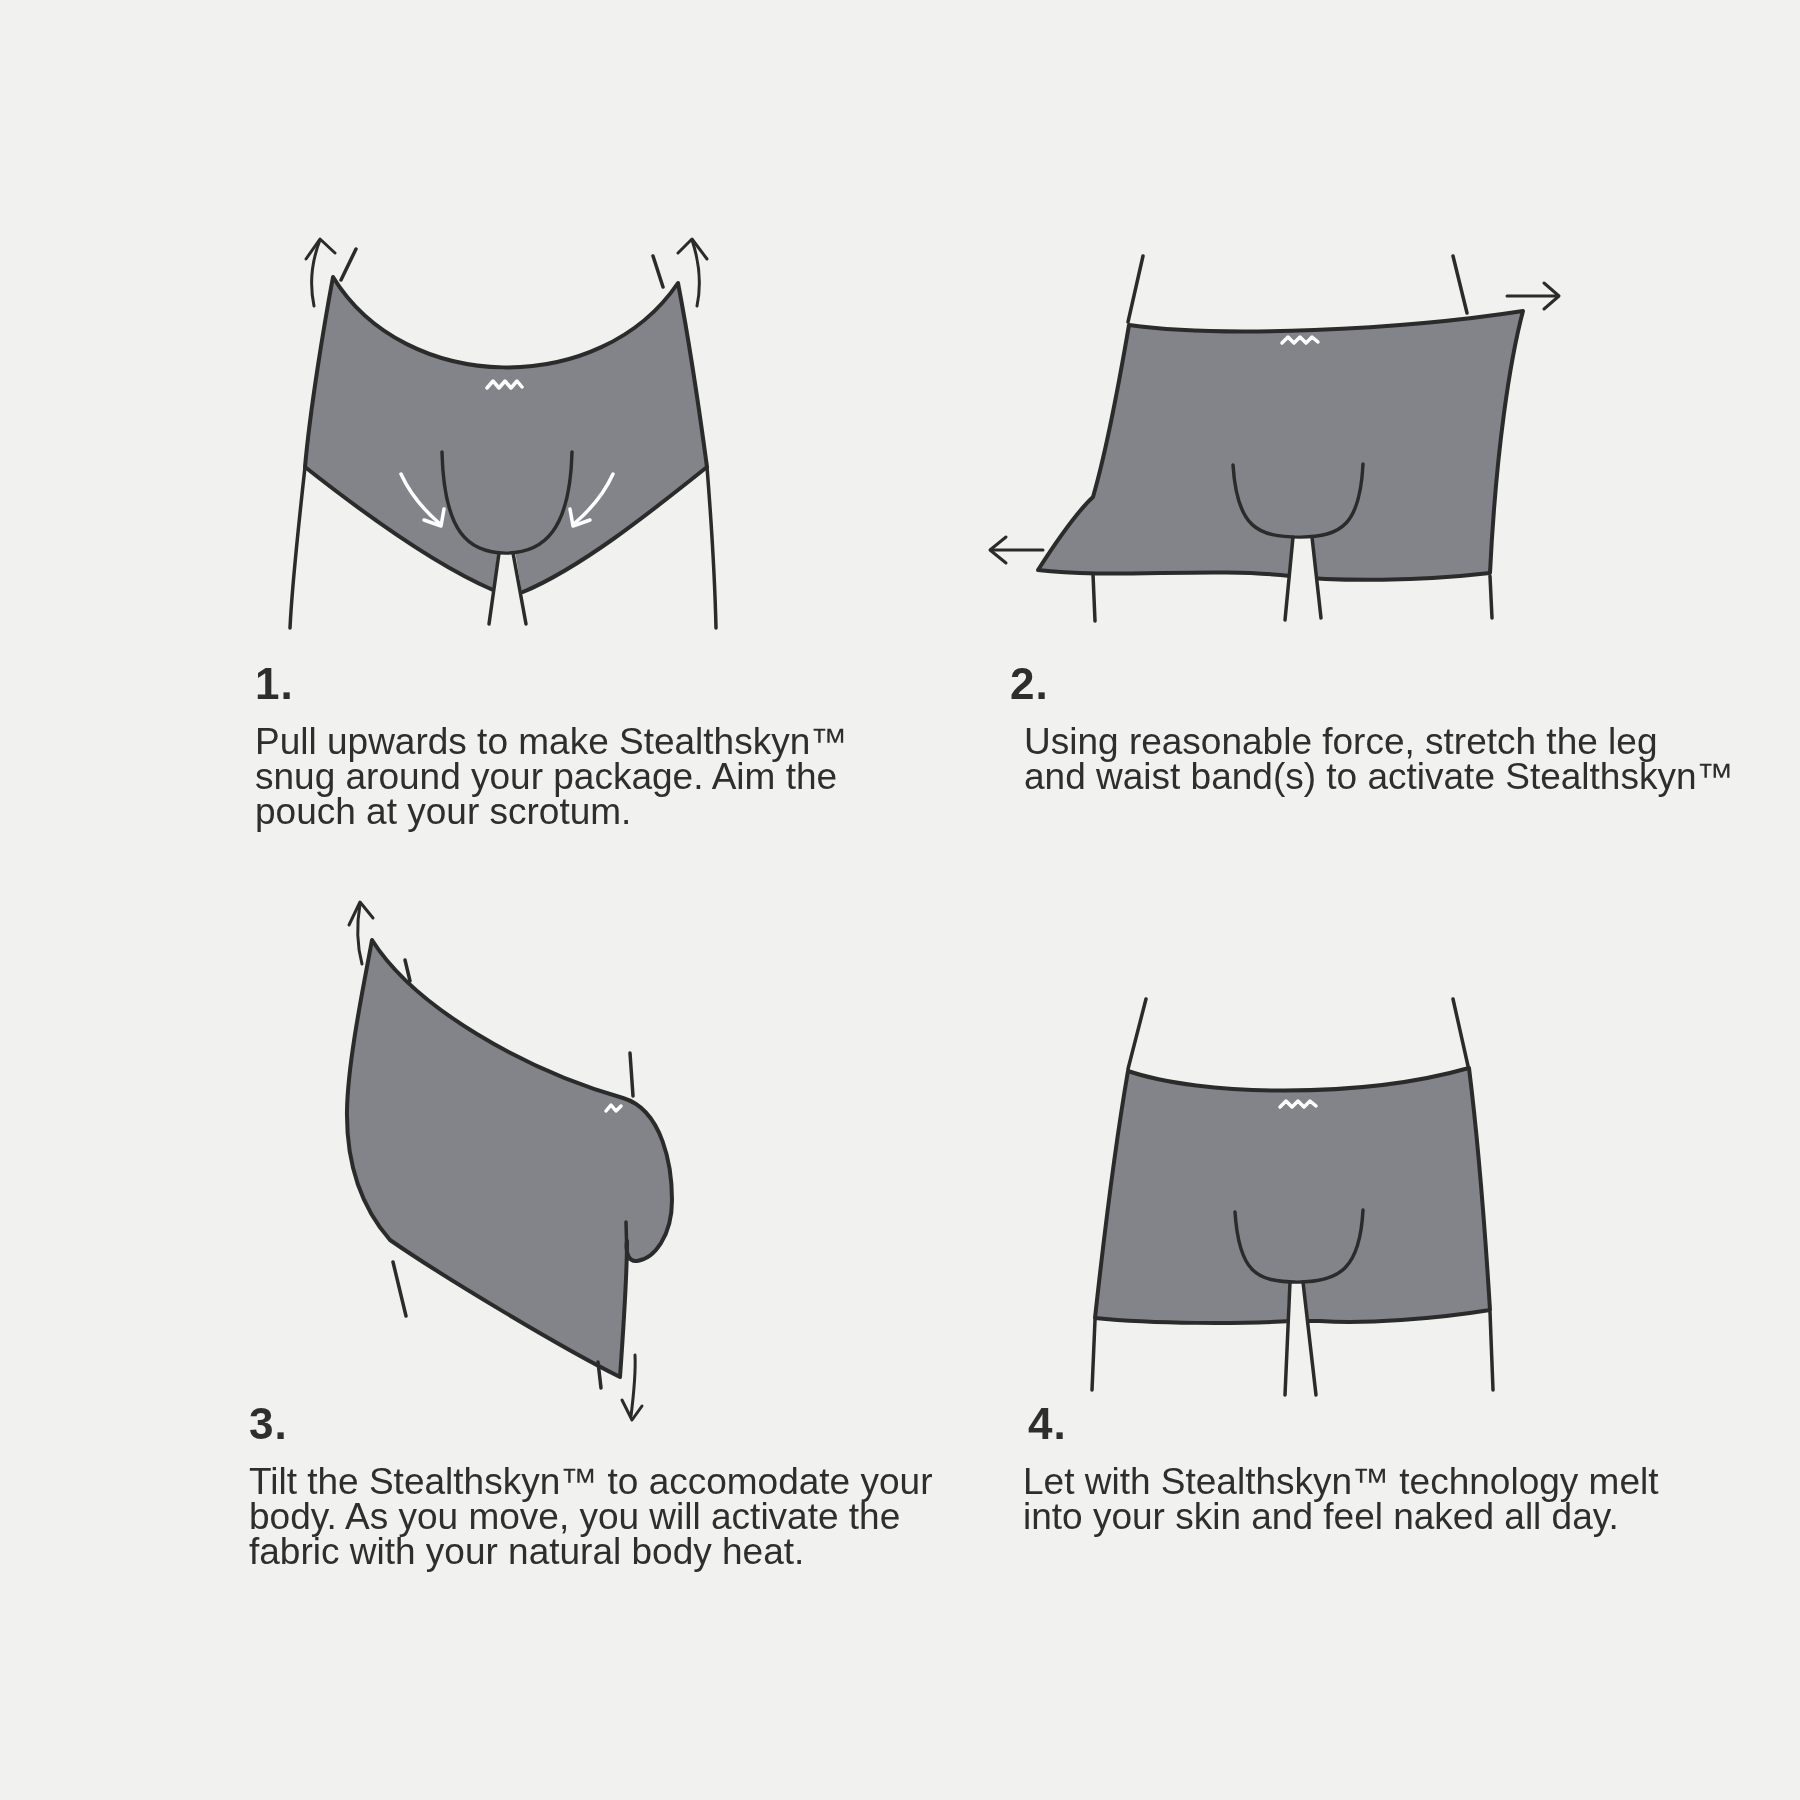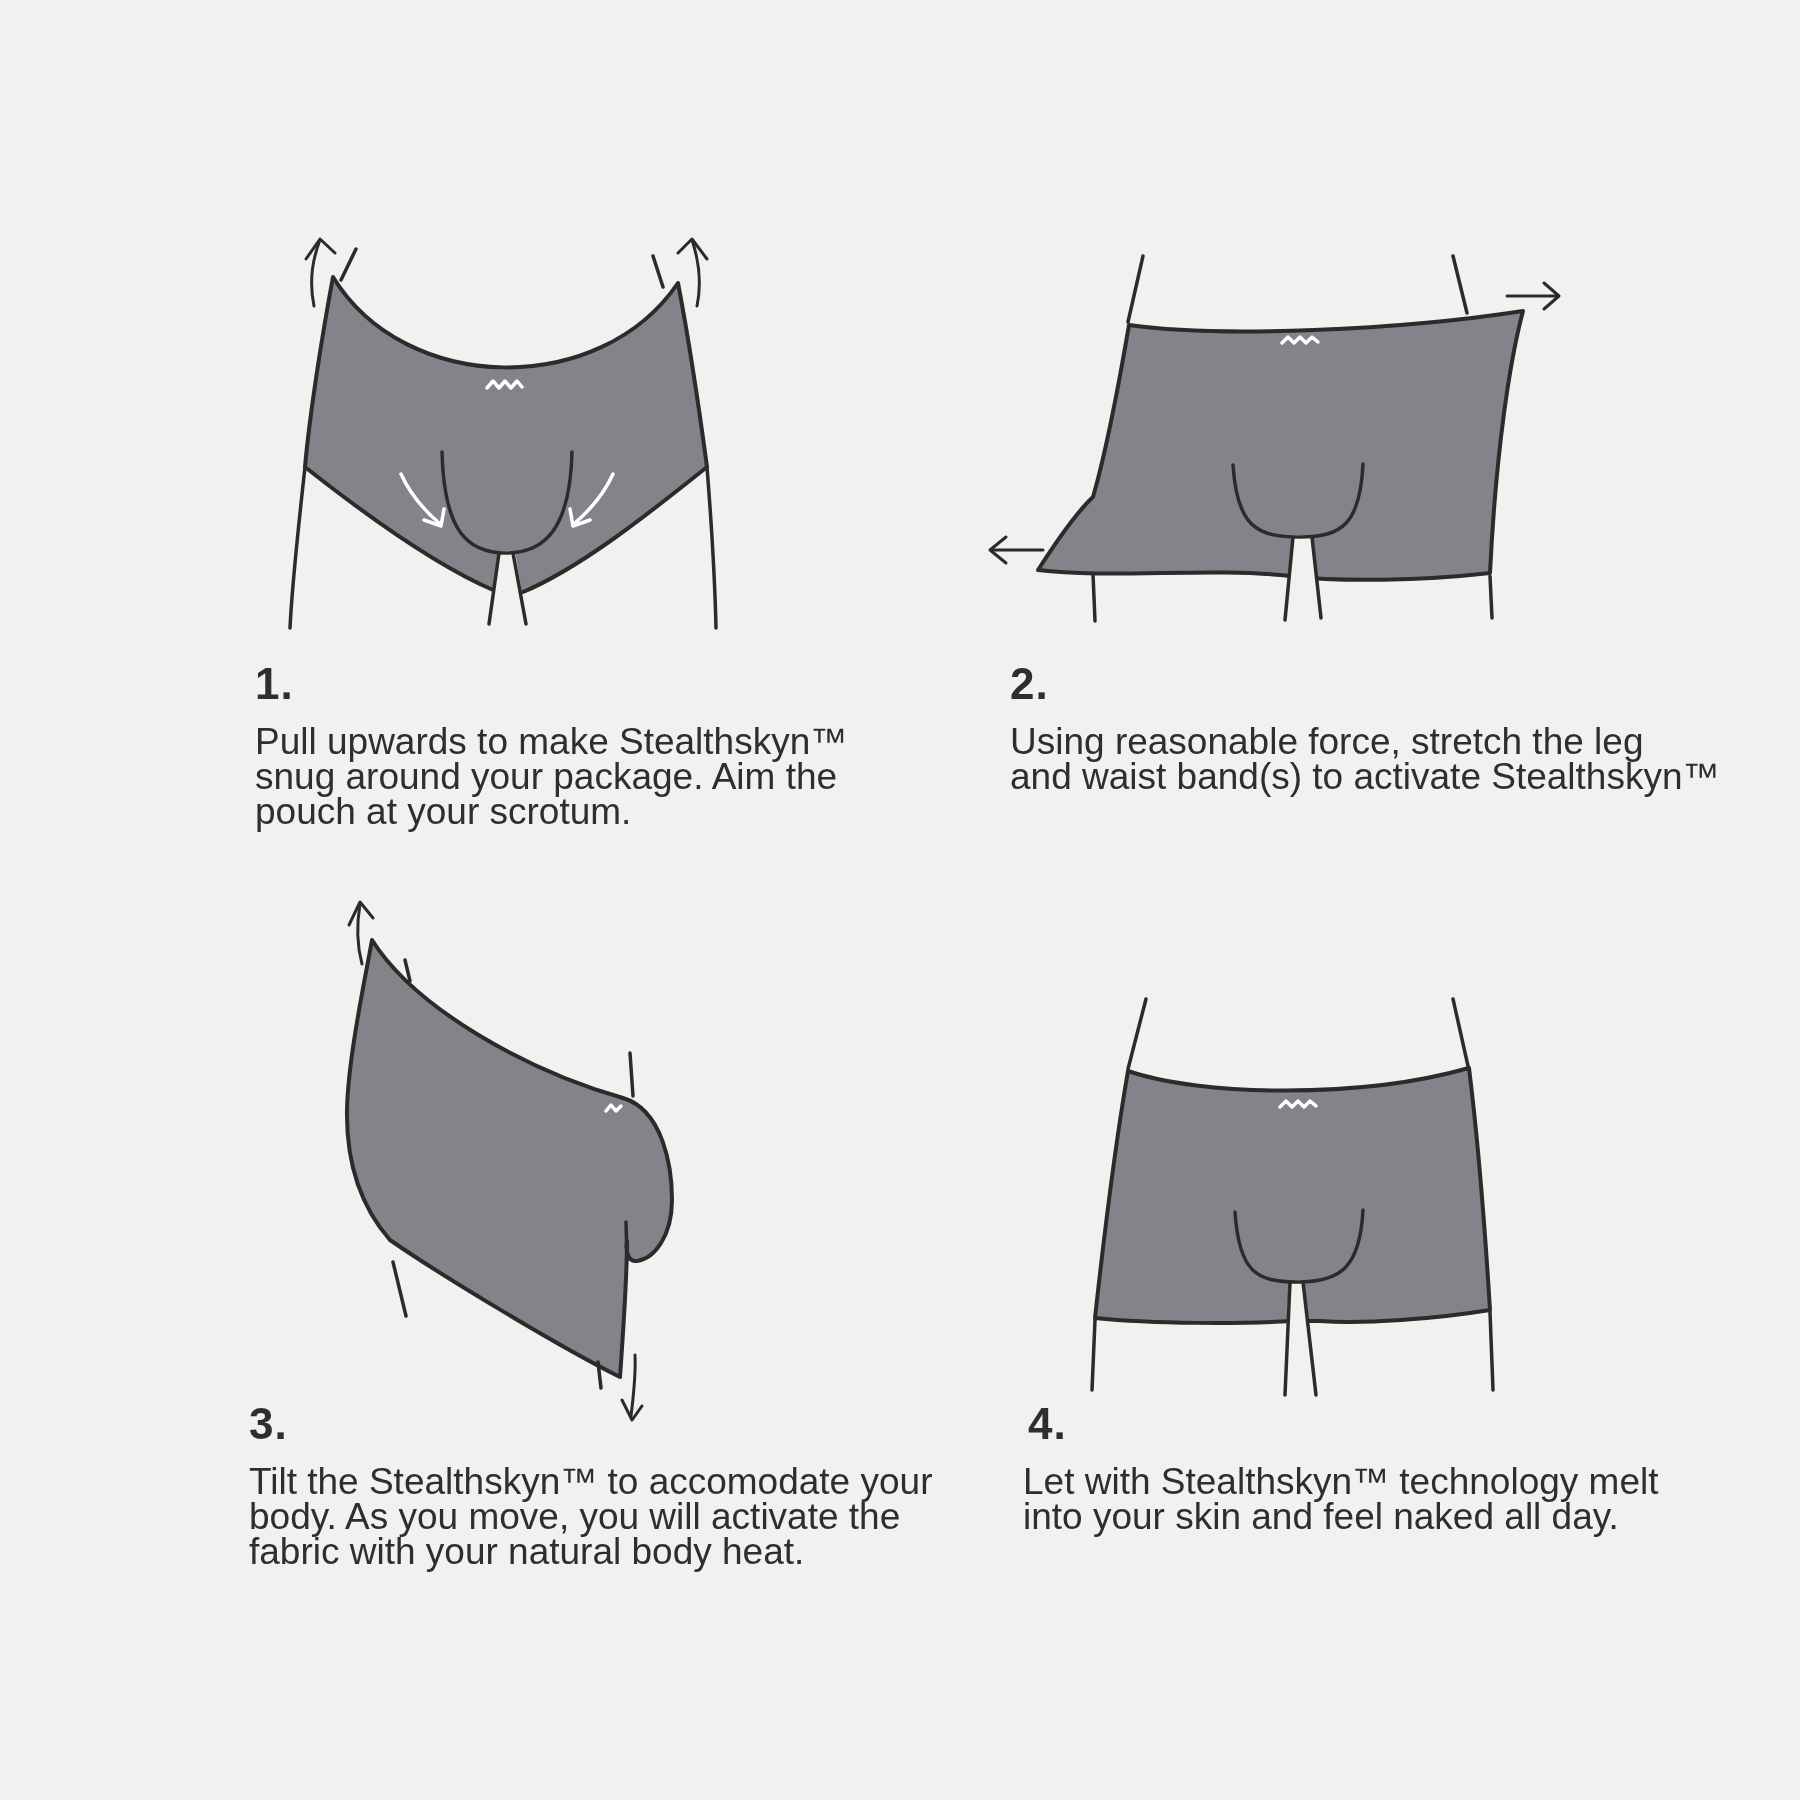--- a/index.html
+++ b/index.html
@@ -119,21 +119,21 @@
     <div class="num">1.</div>
     <div class="lines">
       <div>Pull upwards to make Stealthskyn™</div>
       <div>snug around your package. Aim the</div>
       <div>pouch at your scrotum.</div>
     </div>
   </div>
 
   <div class="step" style="left:1010px;top:662px;width:580px">
     <div class="num">2.</div>
-    <div class="lines" style="">
+    <div class="lines" style="margin-left:14px">
       <div>Using reasonable force, stretch the leg</div>
       <div>and waist band(s) to activate Stealthskyn™</div>
     </div>
   </div>
 
   <div class="step" style="left:249px;top:1402px;width:520px">
     <div class="num">3.</div>
     <div class="lines">
       <div>Tilt the Stealthskyn™ to accomodate your</div>
       <div>body. As you move, you will activate the</div>

